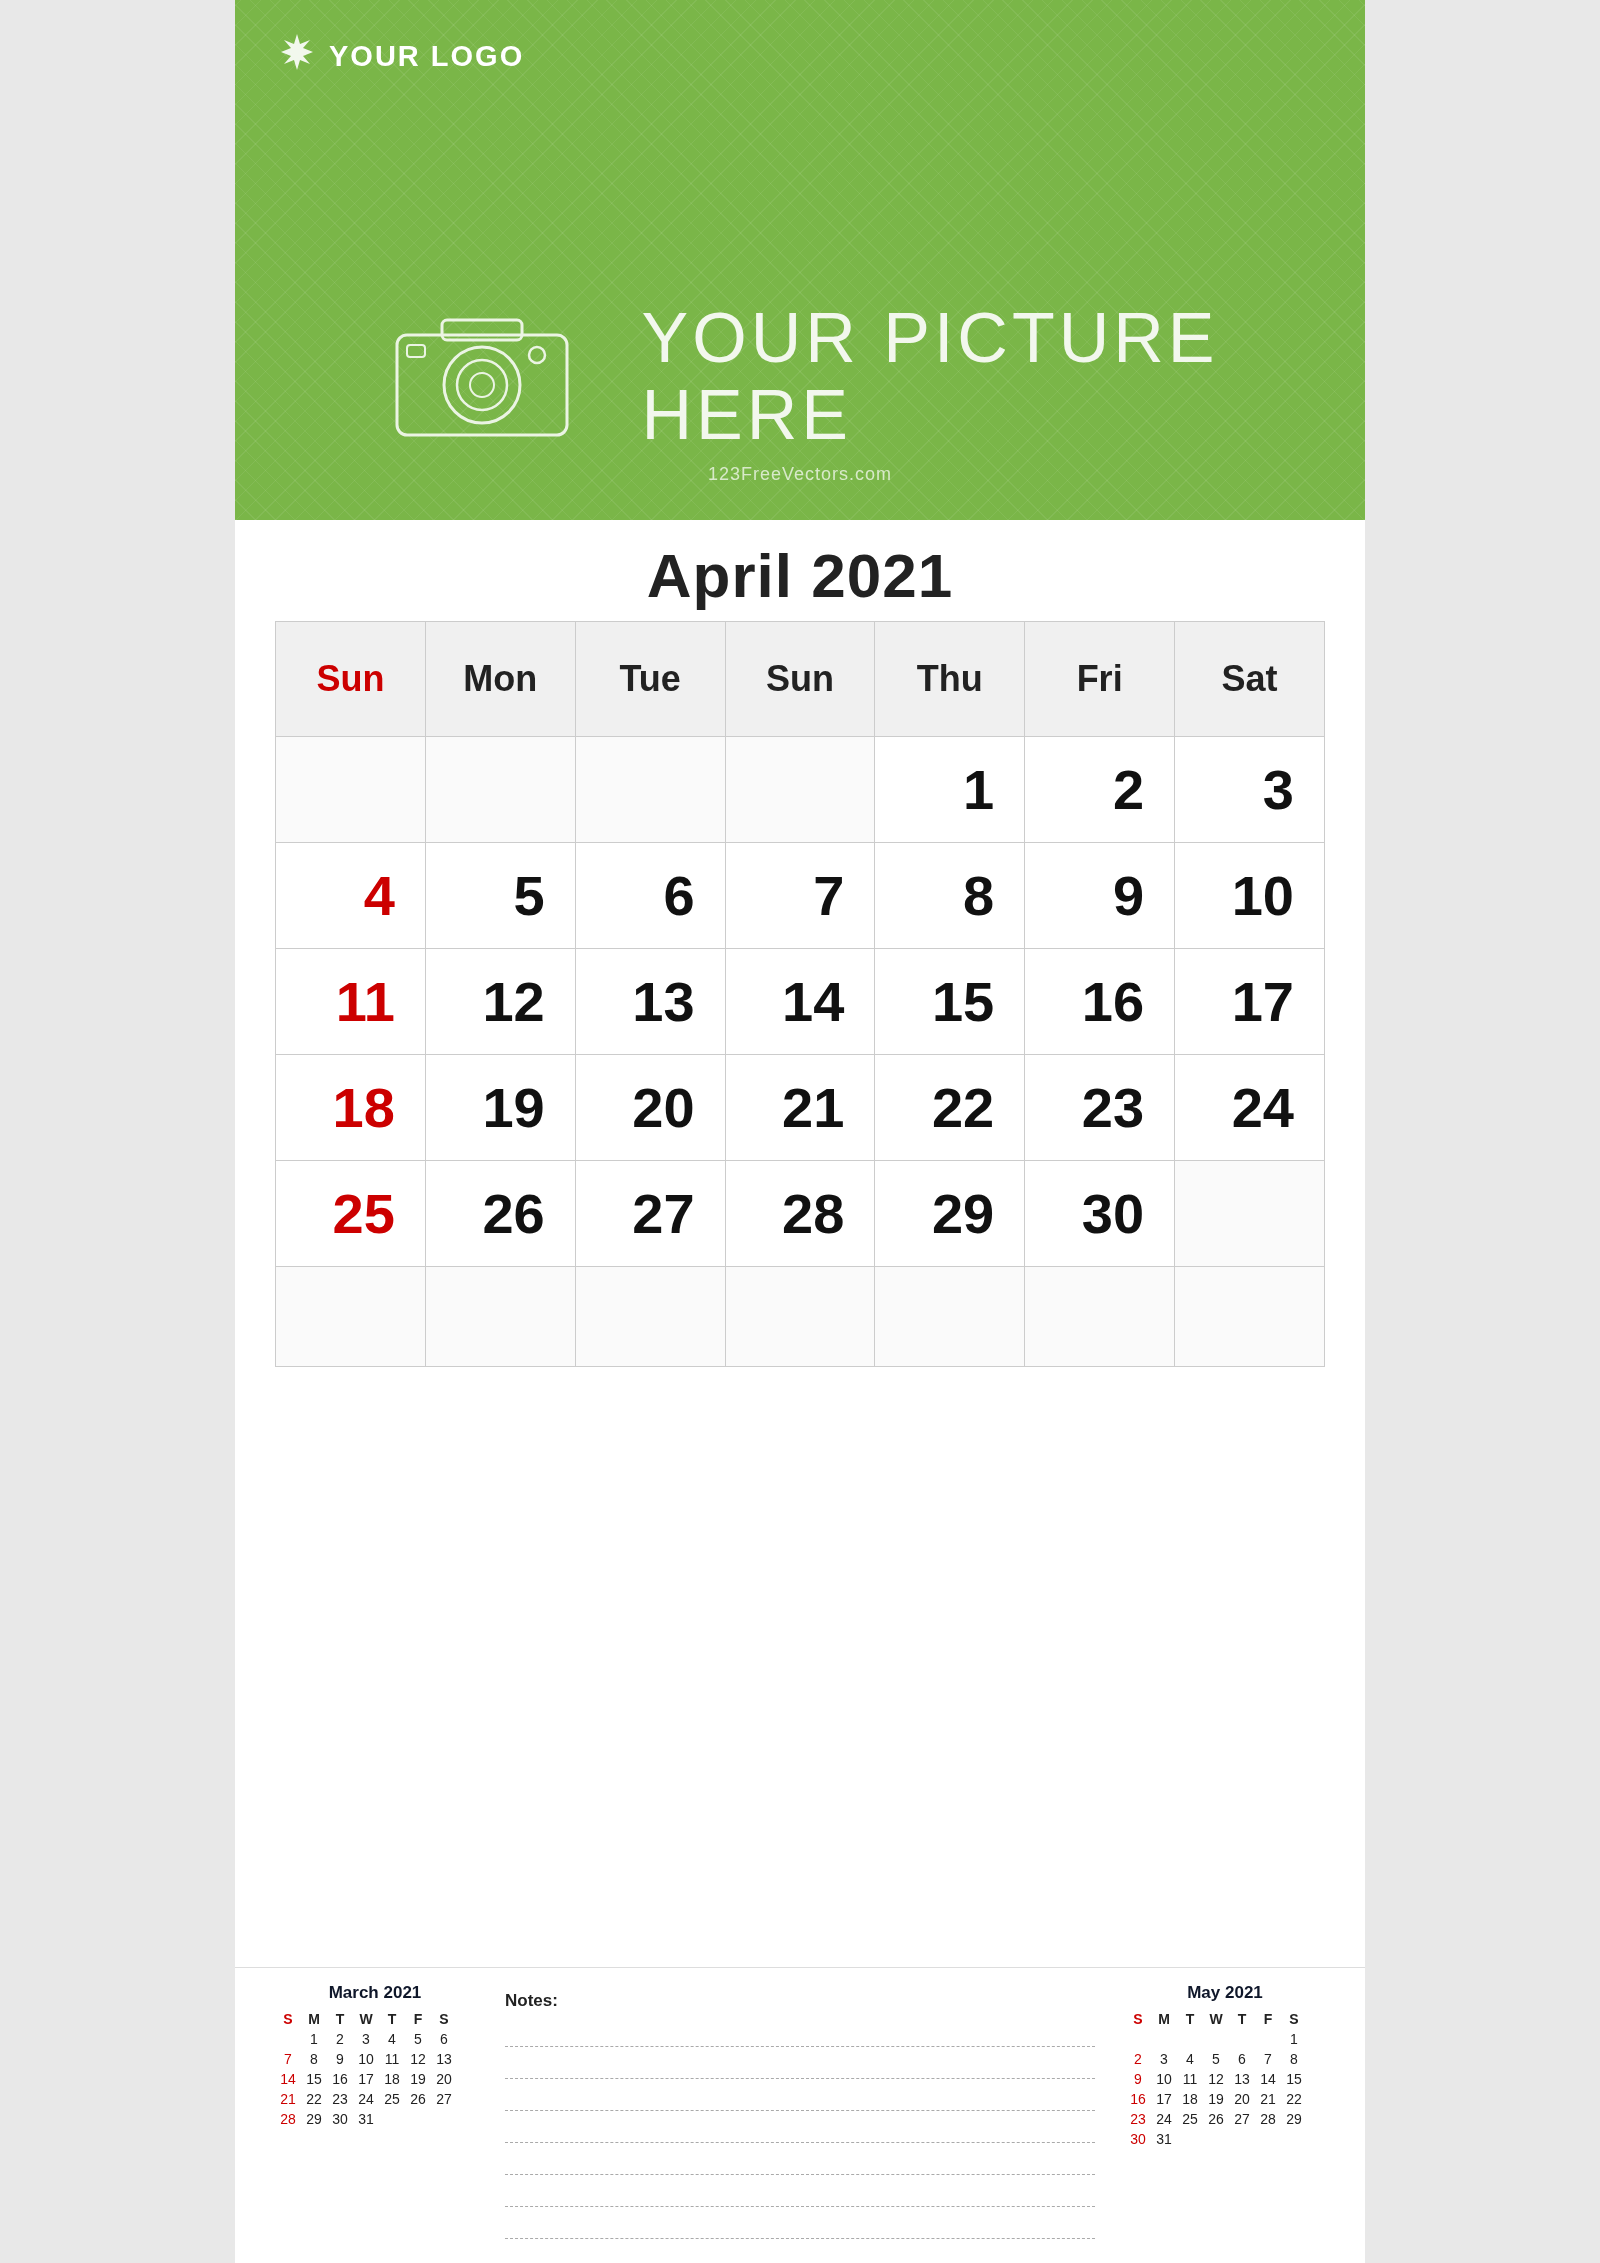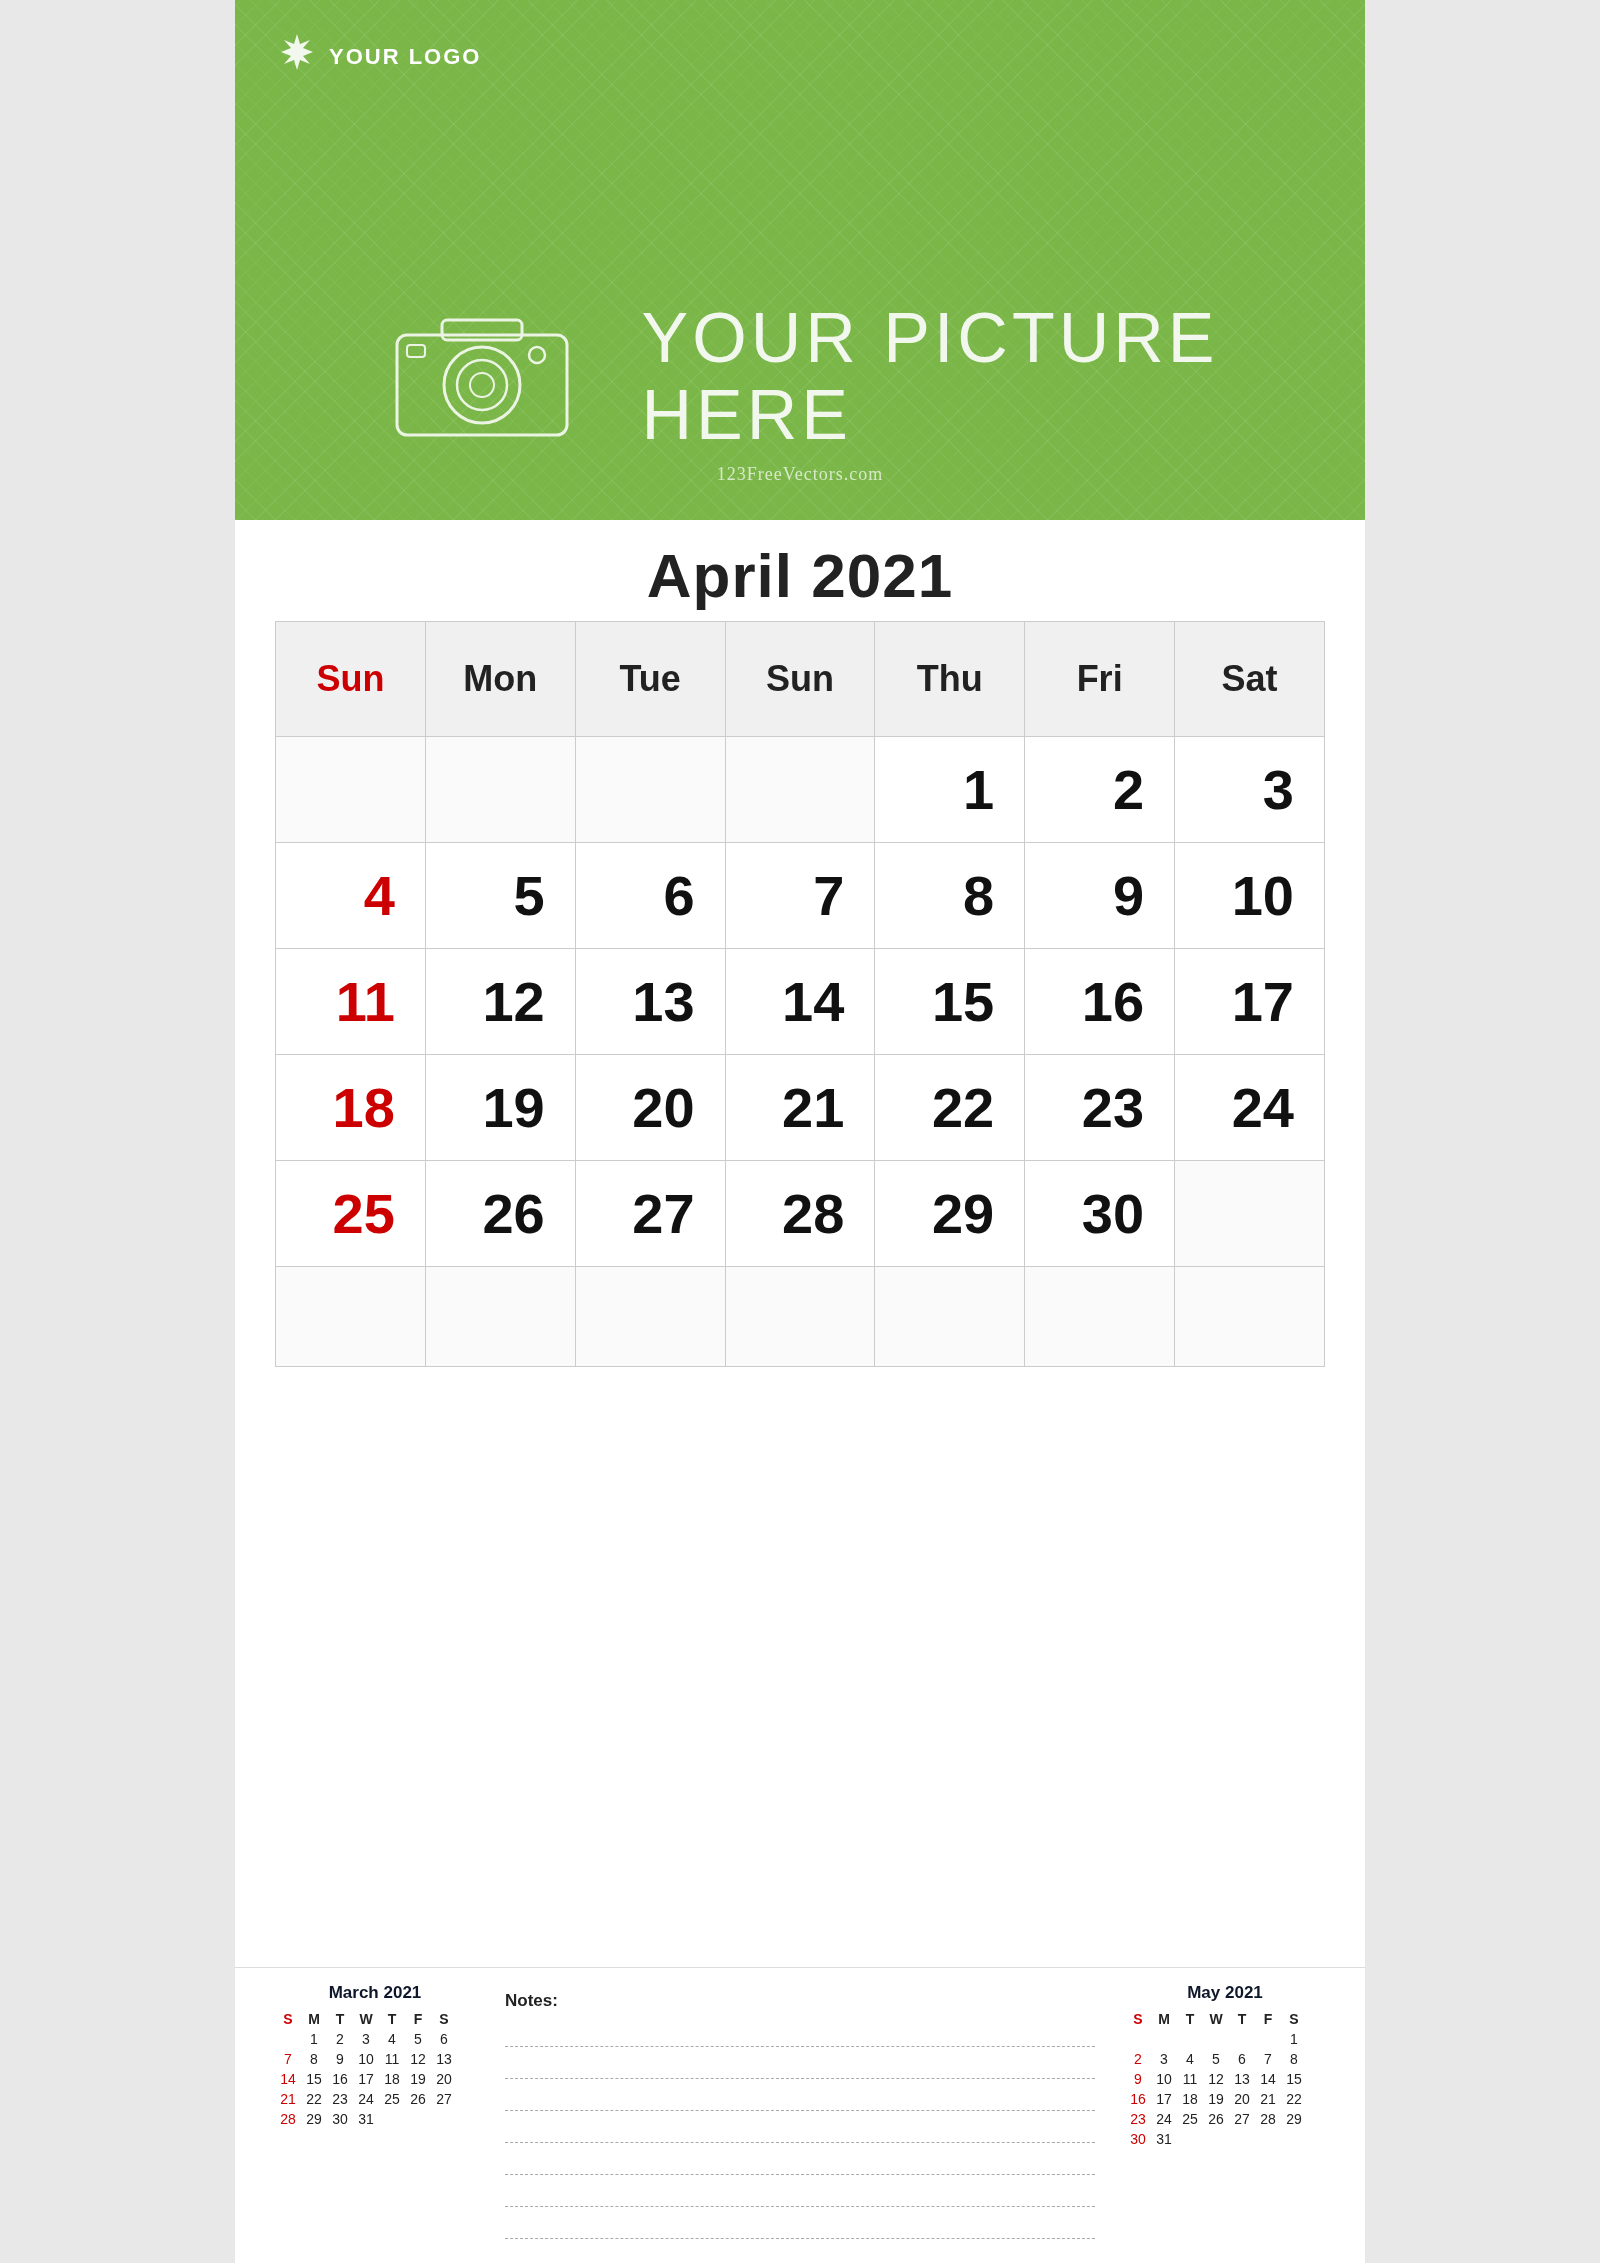--- a/index.html
+++ b/index.html
@@ -48,21 +48,21 @@
       align-items: center;
       gap: 10px;
       margin-bottom: 10px;
     }
     .logo-icon {
       color: white;
       font-size: 36px;
     }
     .logo-text {
       color: white;
-      font-size: 22px;
+      font-size: 29px;
       font-weight: bold;
       letter-spacing: 2px;
       text-transform: uppercase;
     }
     .picture-area {
       flex: 1;
       display: flex;
       align-items: flex-end;
       justify-content: center;
       gap: 60px;
@@ -84,21 +84,20 @@
       text-transform: uppercase;
       line-height: 1.1;
       opacity: 0.9;
     }
     .watermark {
       text-align: center;
       color: rgba(255,255,255,0.7);
       font-size: 18px;
       padding: 10px 0 15px 0;
       letter-spacing: 1px;
-      font-family: Liberation Serif, serif;
     }
     
     .calendar-section {
       padding: 20px 40px 0 40px;
       flex: 1;
     }
     .month-title {
       text-align: center;
       font-size: 62px;
       font-weight: bold;

